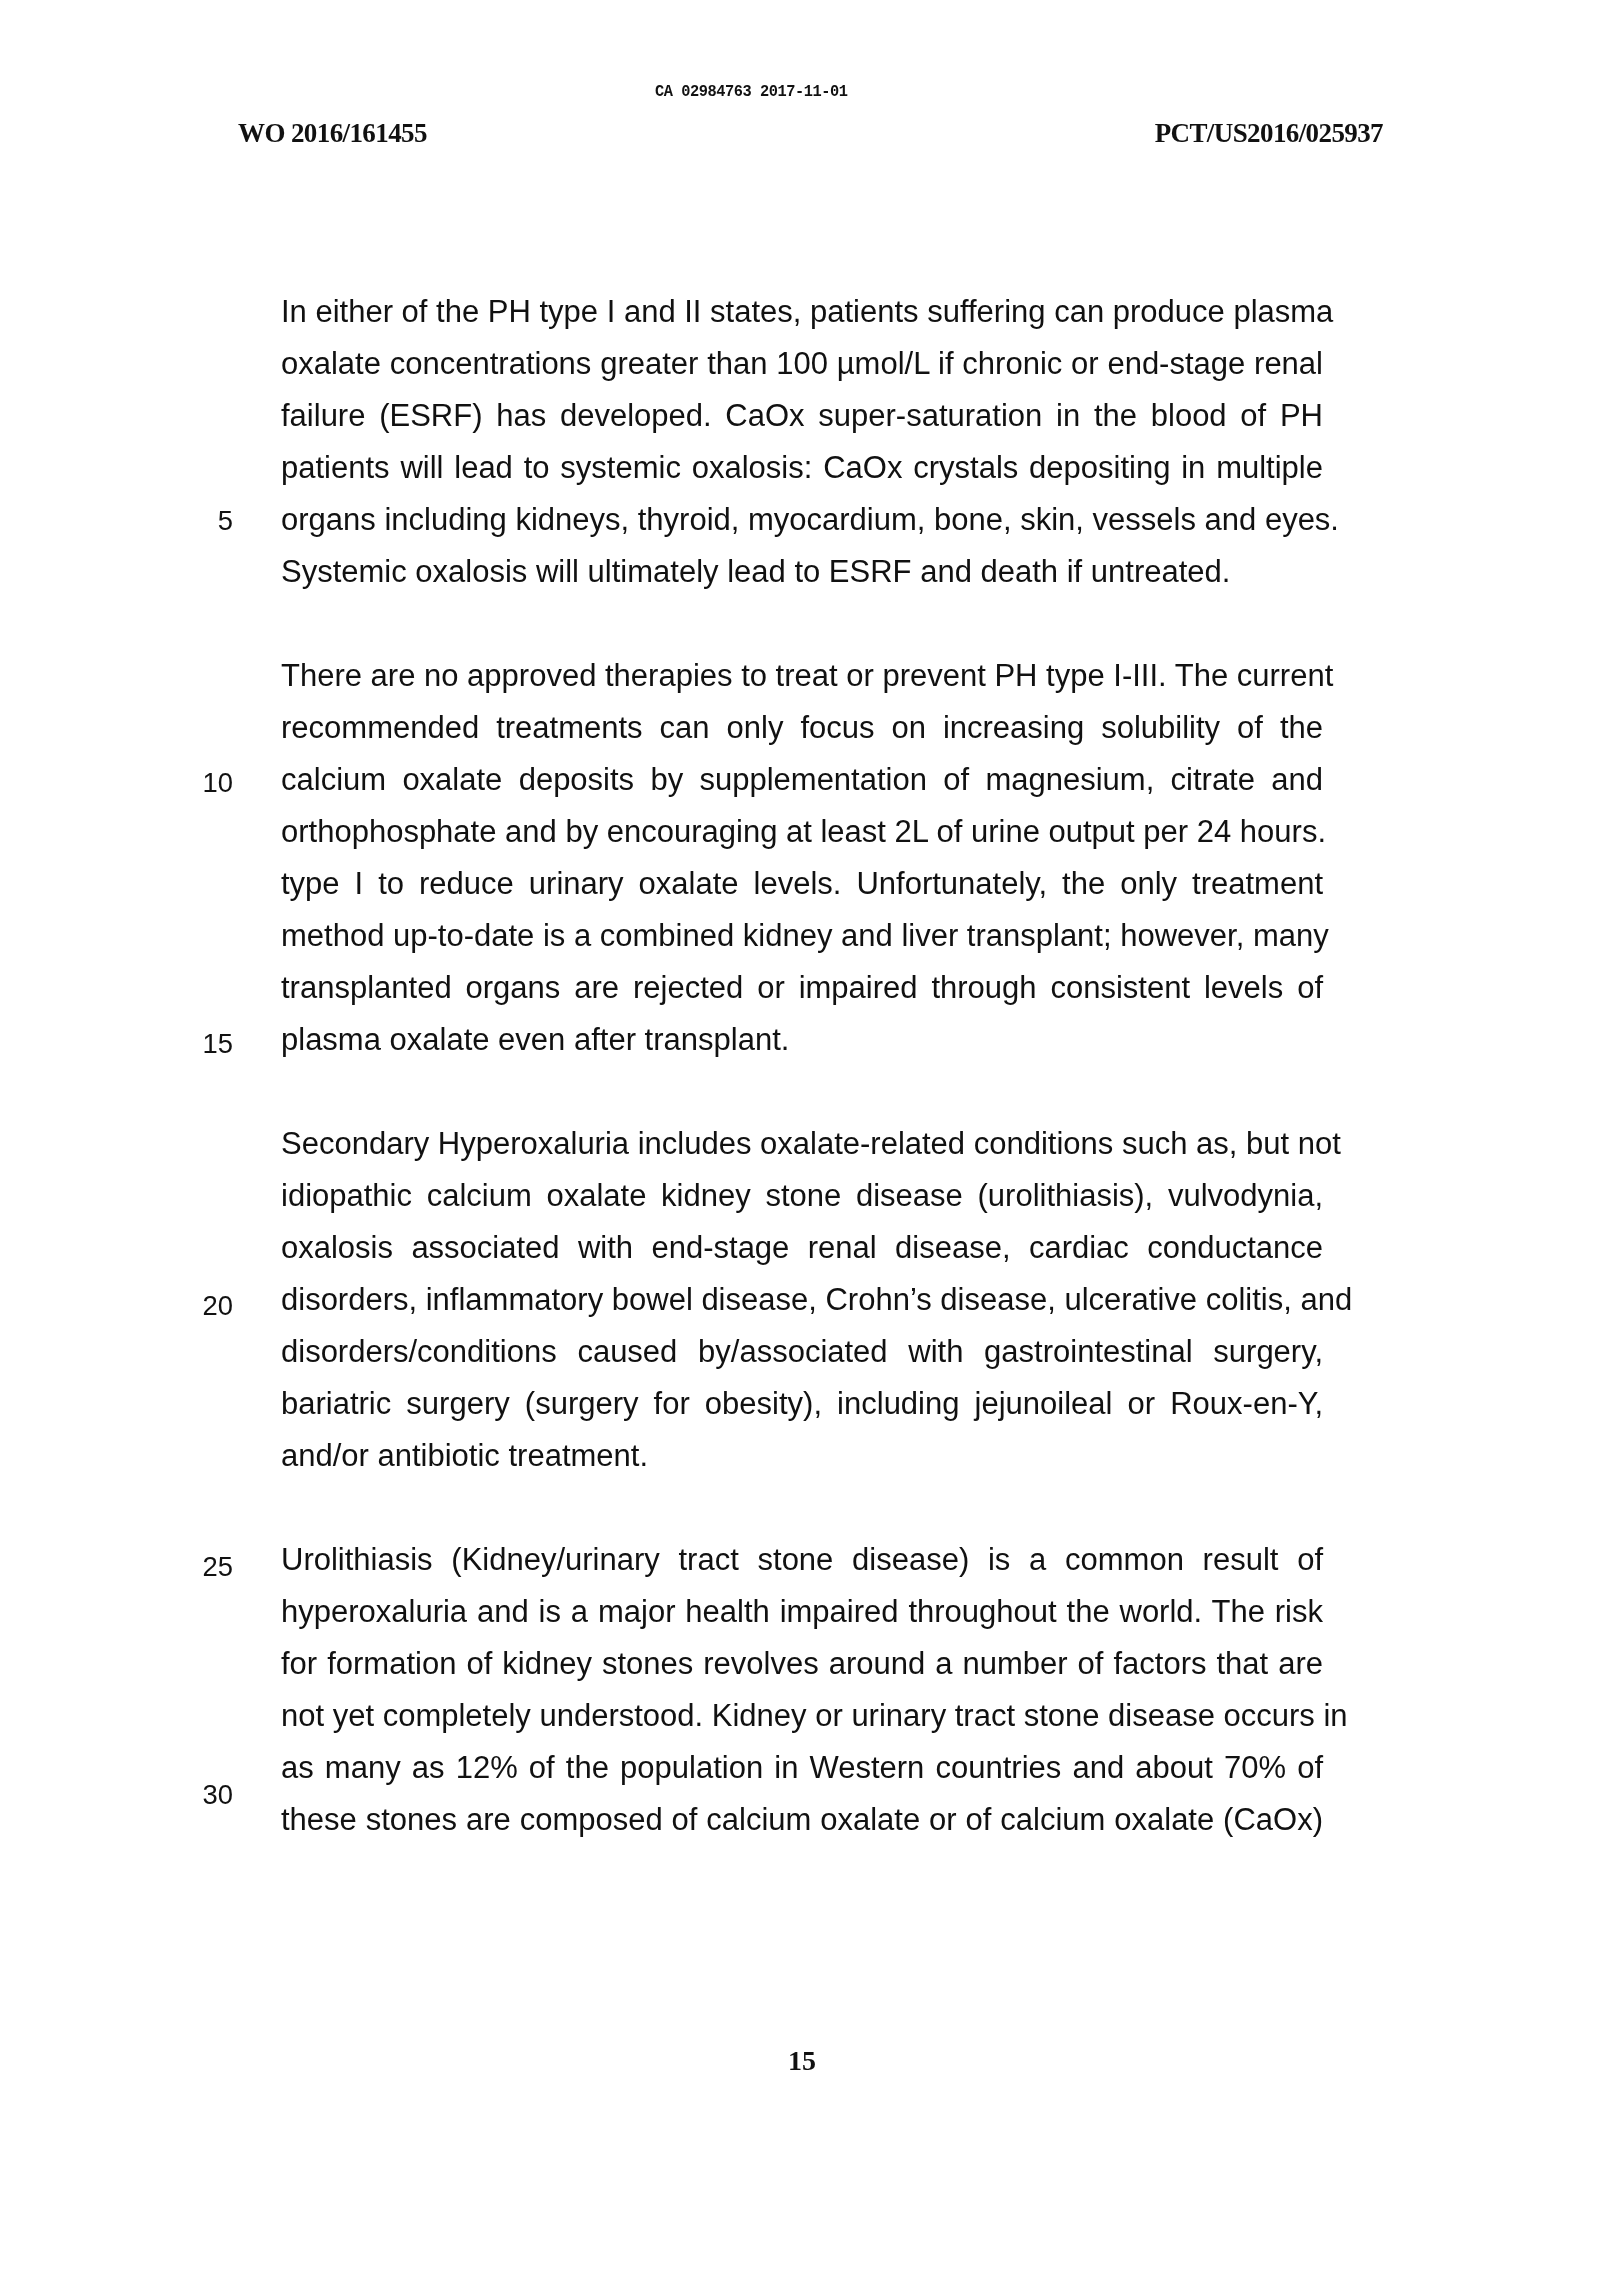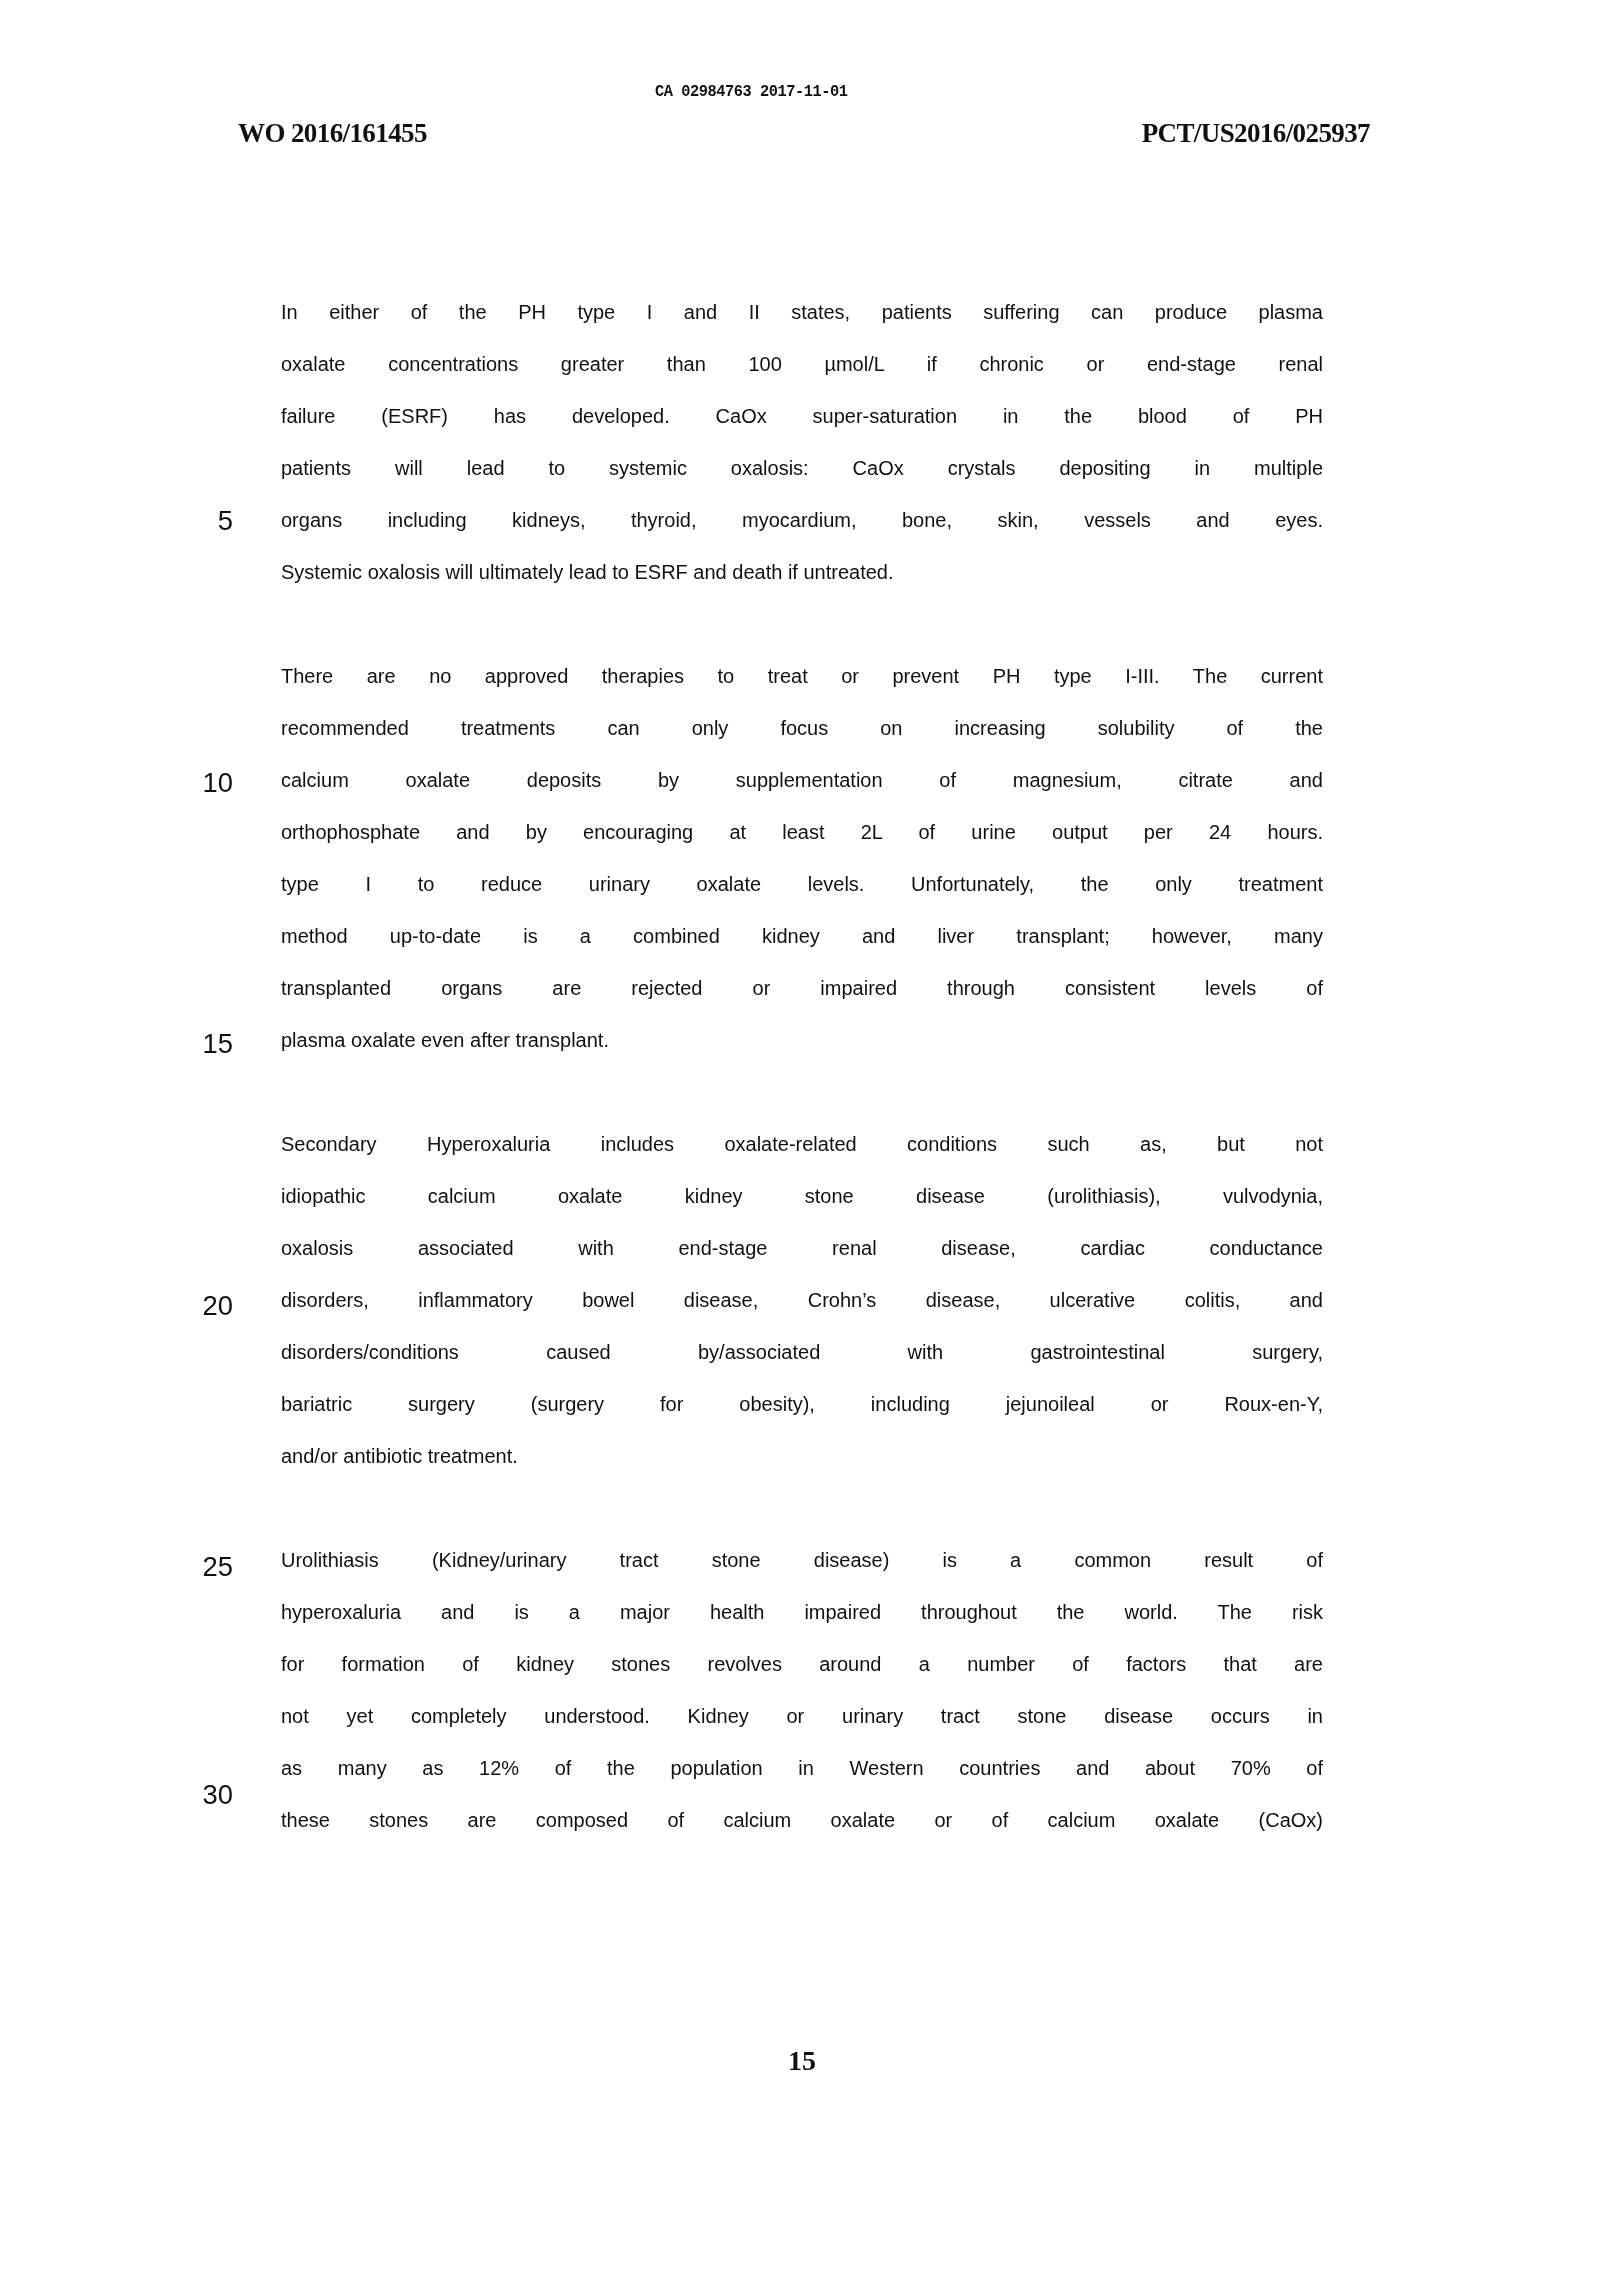--- a/index.html
+++ b/index.html
@@ -9,25 +9,25 @@
     font-family: "Liberation Mono", "DejaVu Sans Mono", monospace;
     font-weight: bold; font-size: 16.7px; letter-spacing: -0.5px;
     transform: scaleX(0.92); transform-origin: left top;
   }
   .hdr {
     position: absolute; top: 118px;
     font-family: "Liberation Serif", "DejaVu Serif", serif;
     font-weight: bold; font-size: 27px; letter-spacing: -0.6px;
   }
   .hdr-left { left: 238px; }
-  .hdr-right { right: 249px; text-align: left; }
+  .hdr-right { right: 236px; text-align: left; }
   .body-text {
     position: absolute; left: 281px; top: 286px; width: 1042px;
     font-family: "Liberation Sans", "DejaVu Sans", sans-serif;
-    font-size: 20px; line-height: 52px;
+    font-size: 31px; line-height: 52px;
   }
   .line { height: 52px; white-space: nowrap; text-align: justify; text-align-last: justify; }
   .line.last { text-align: center; text-align-last: left; }
   .line.blank { }
   .line-numbers {
     position: absolute; left: 176px; top: 286px; width: 57px;
     font-family: "Liberation Sans", "DejaVu Sans", sans-serif;
     font-size: 27.4px; line-height: 52px; text-align: right;
   }
   .ln { position: absolute; right: 0; height: 52px; }

